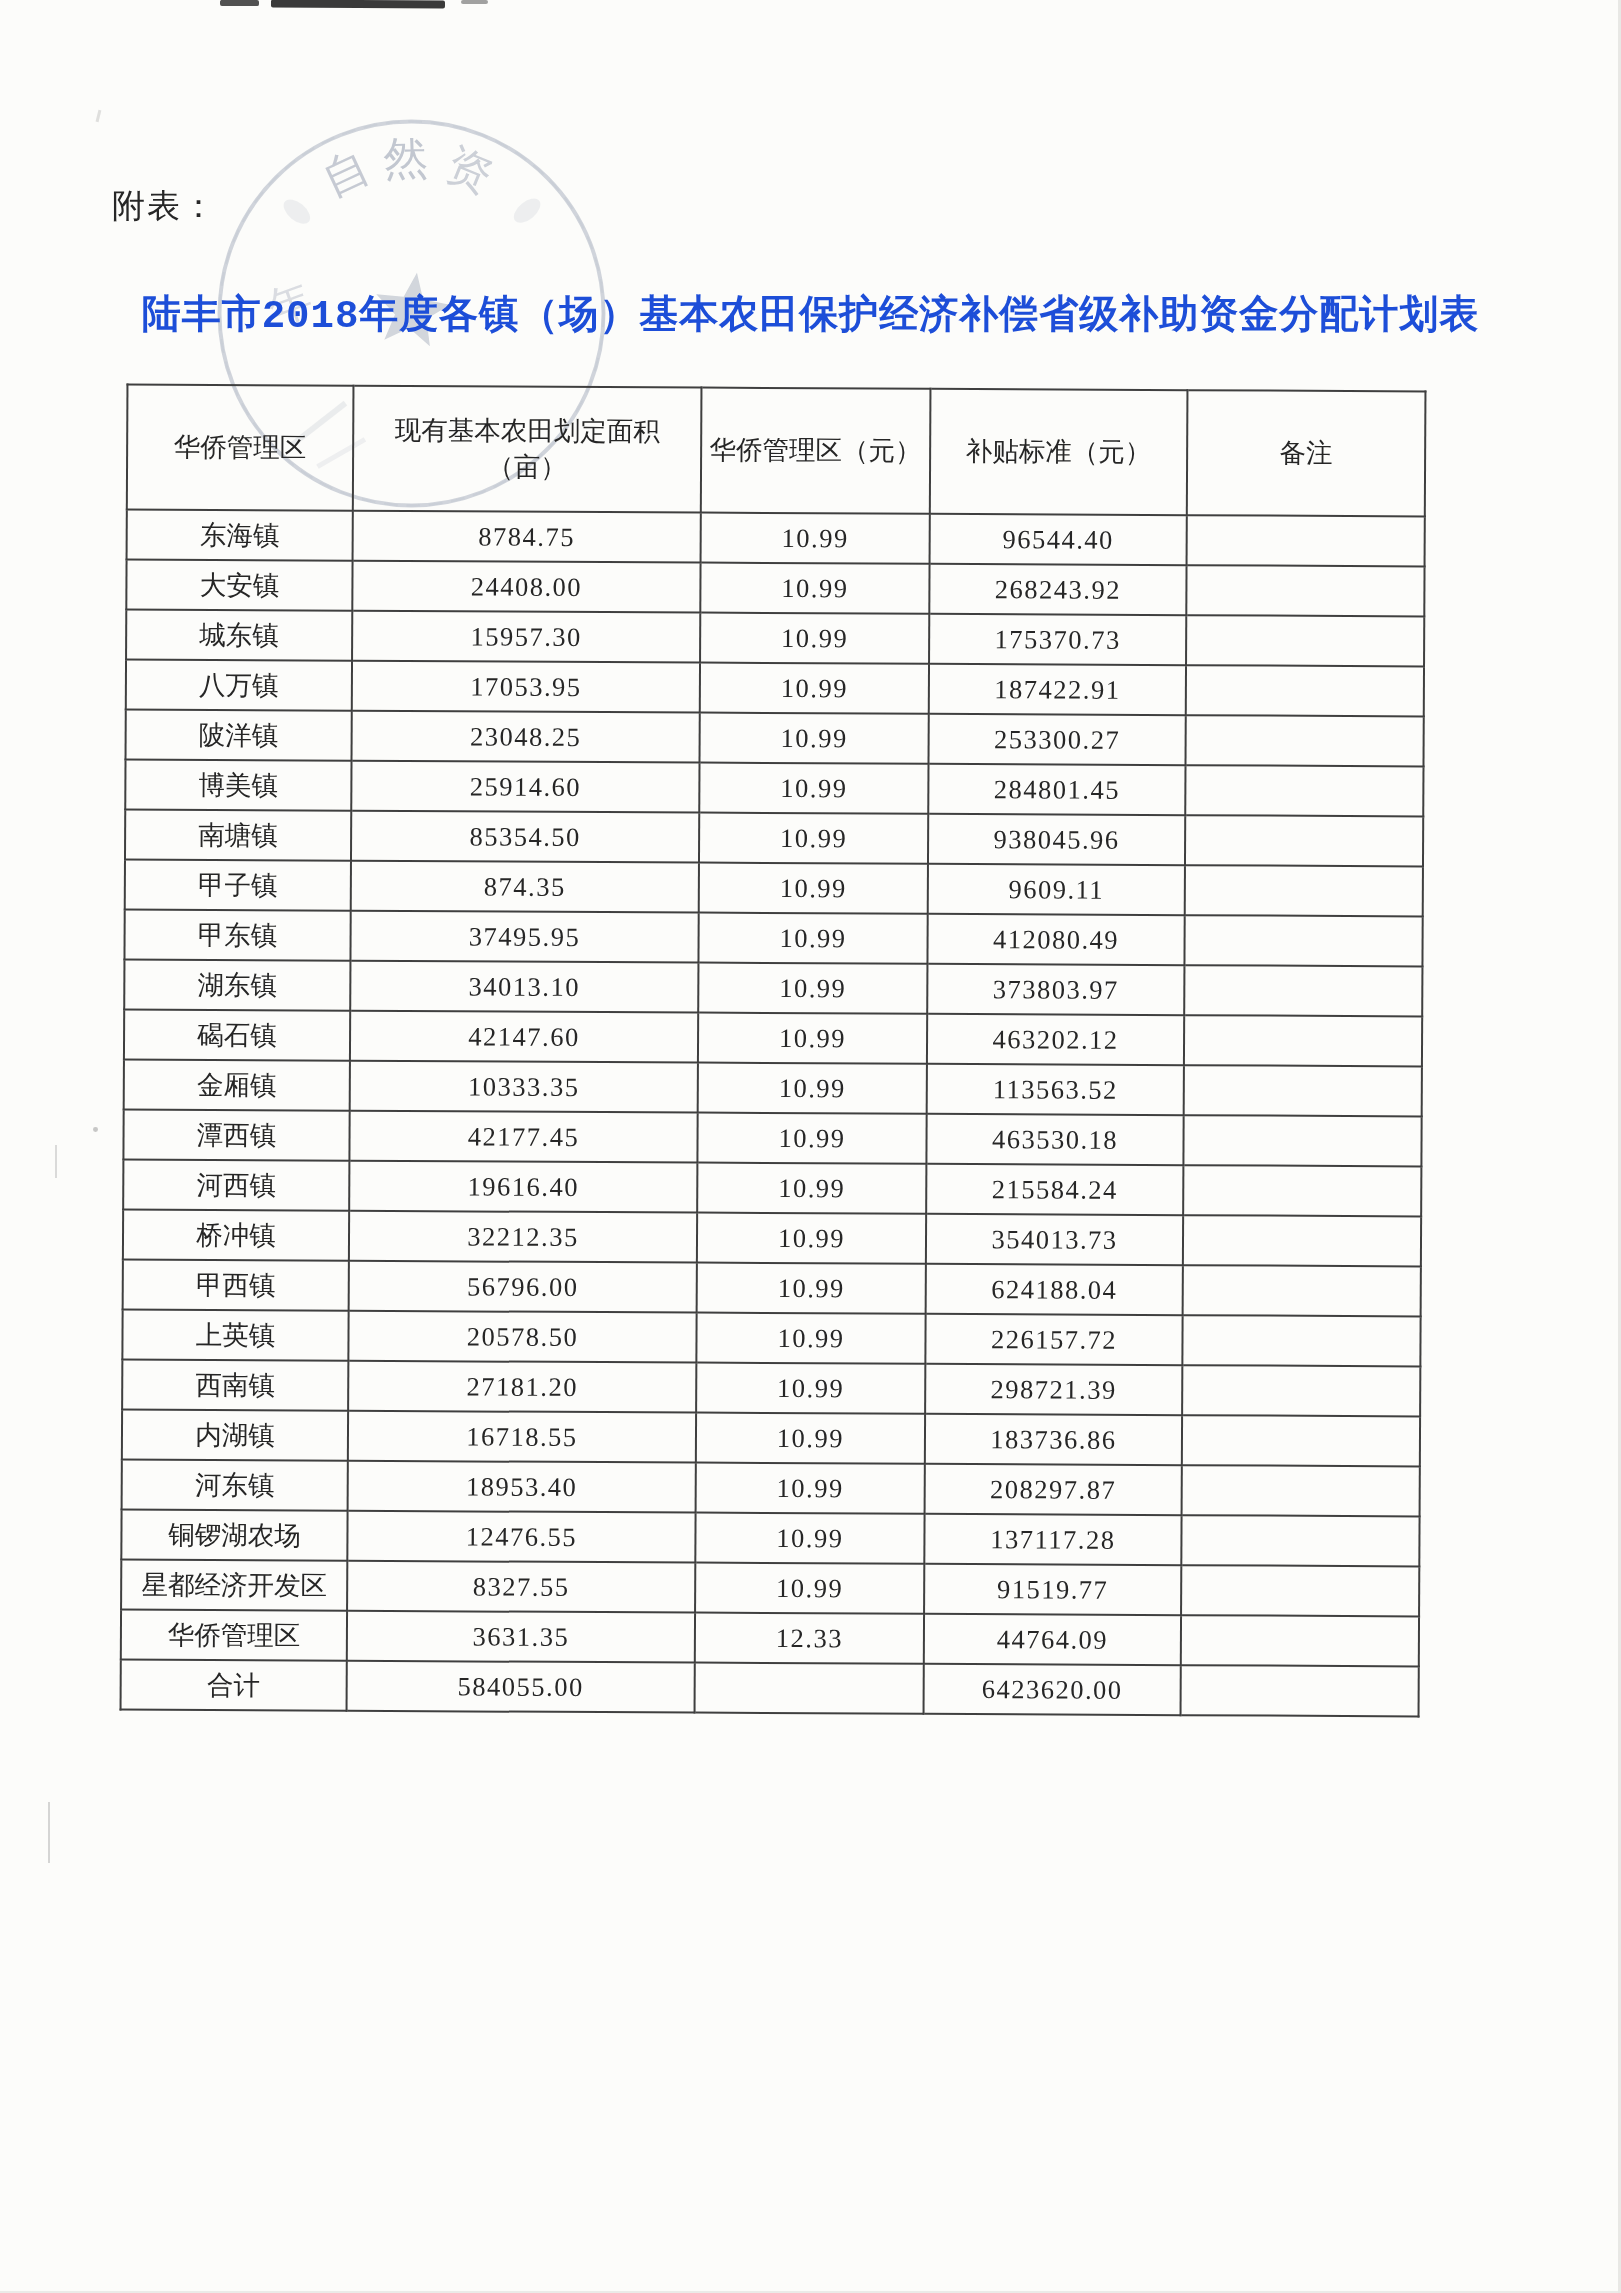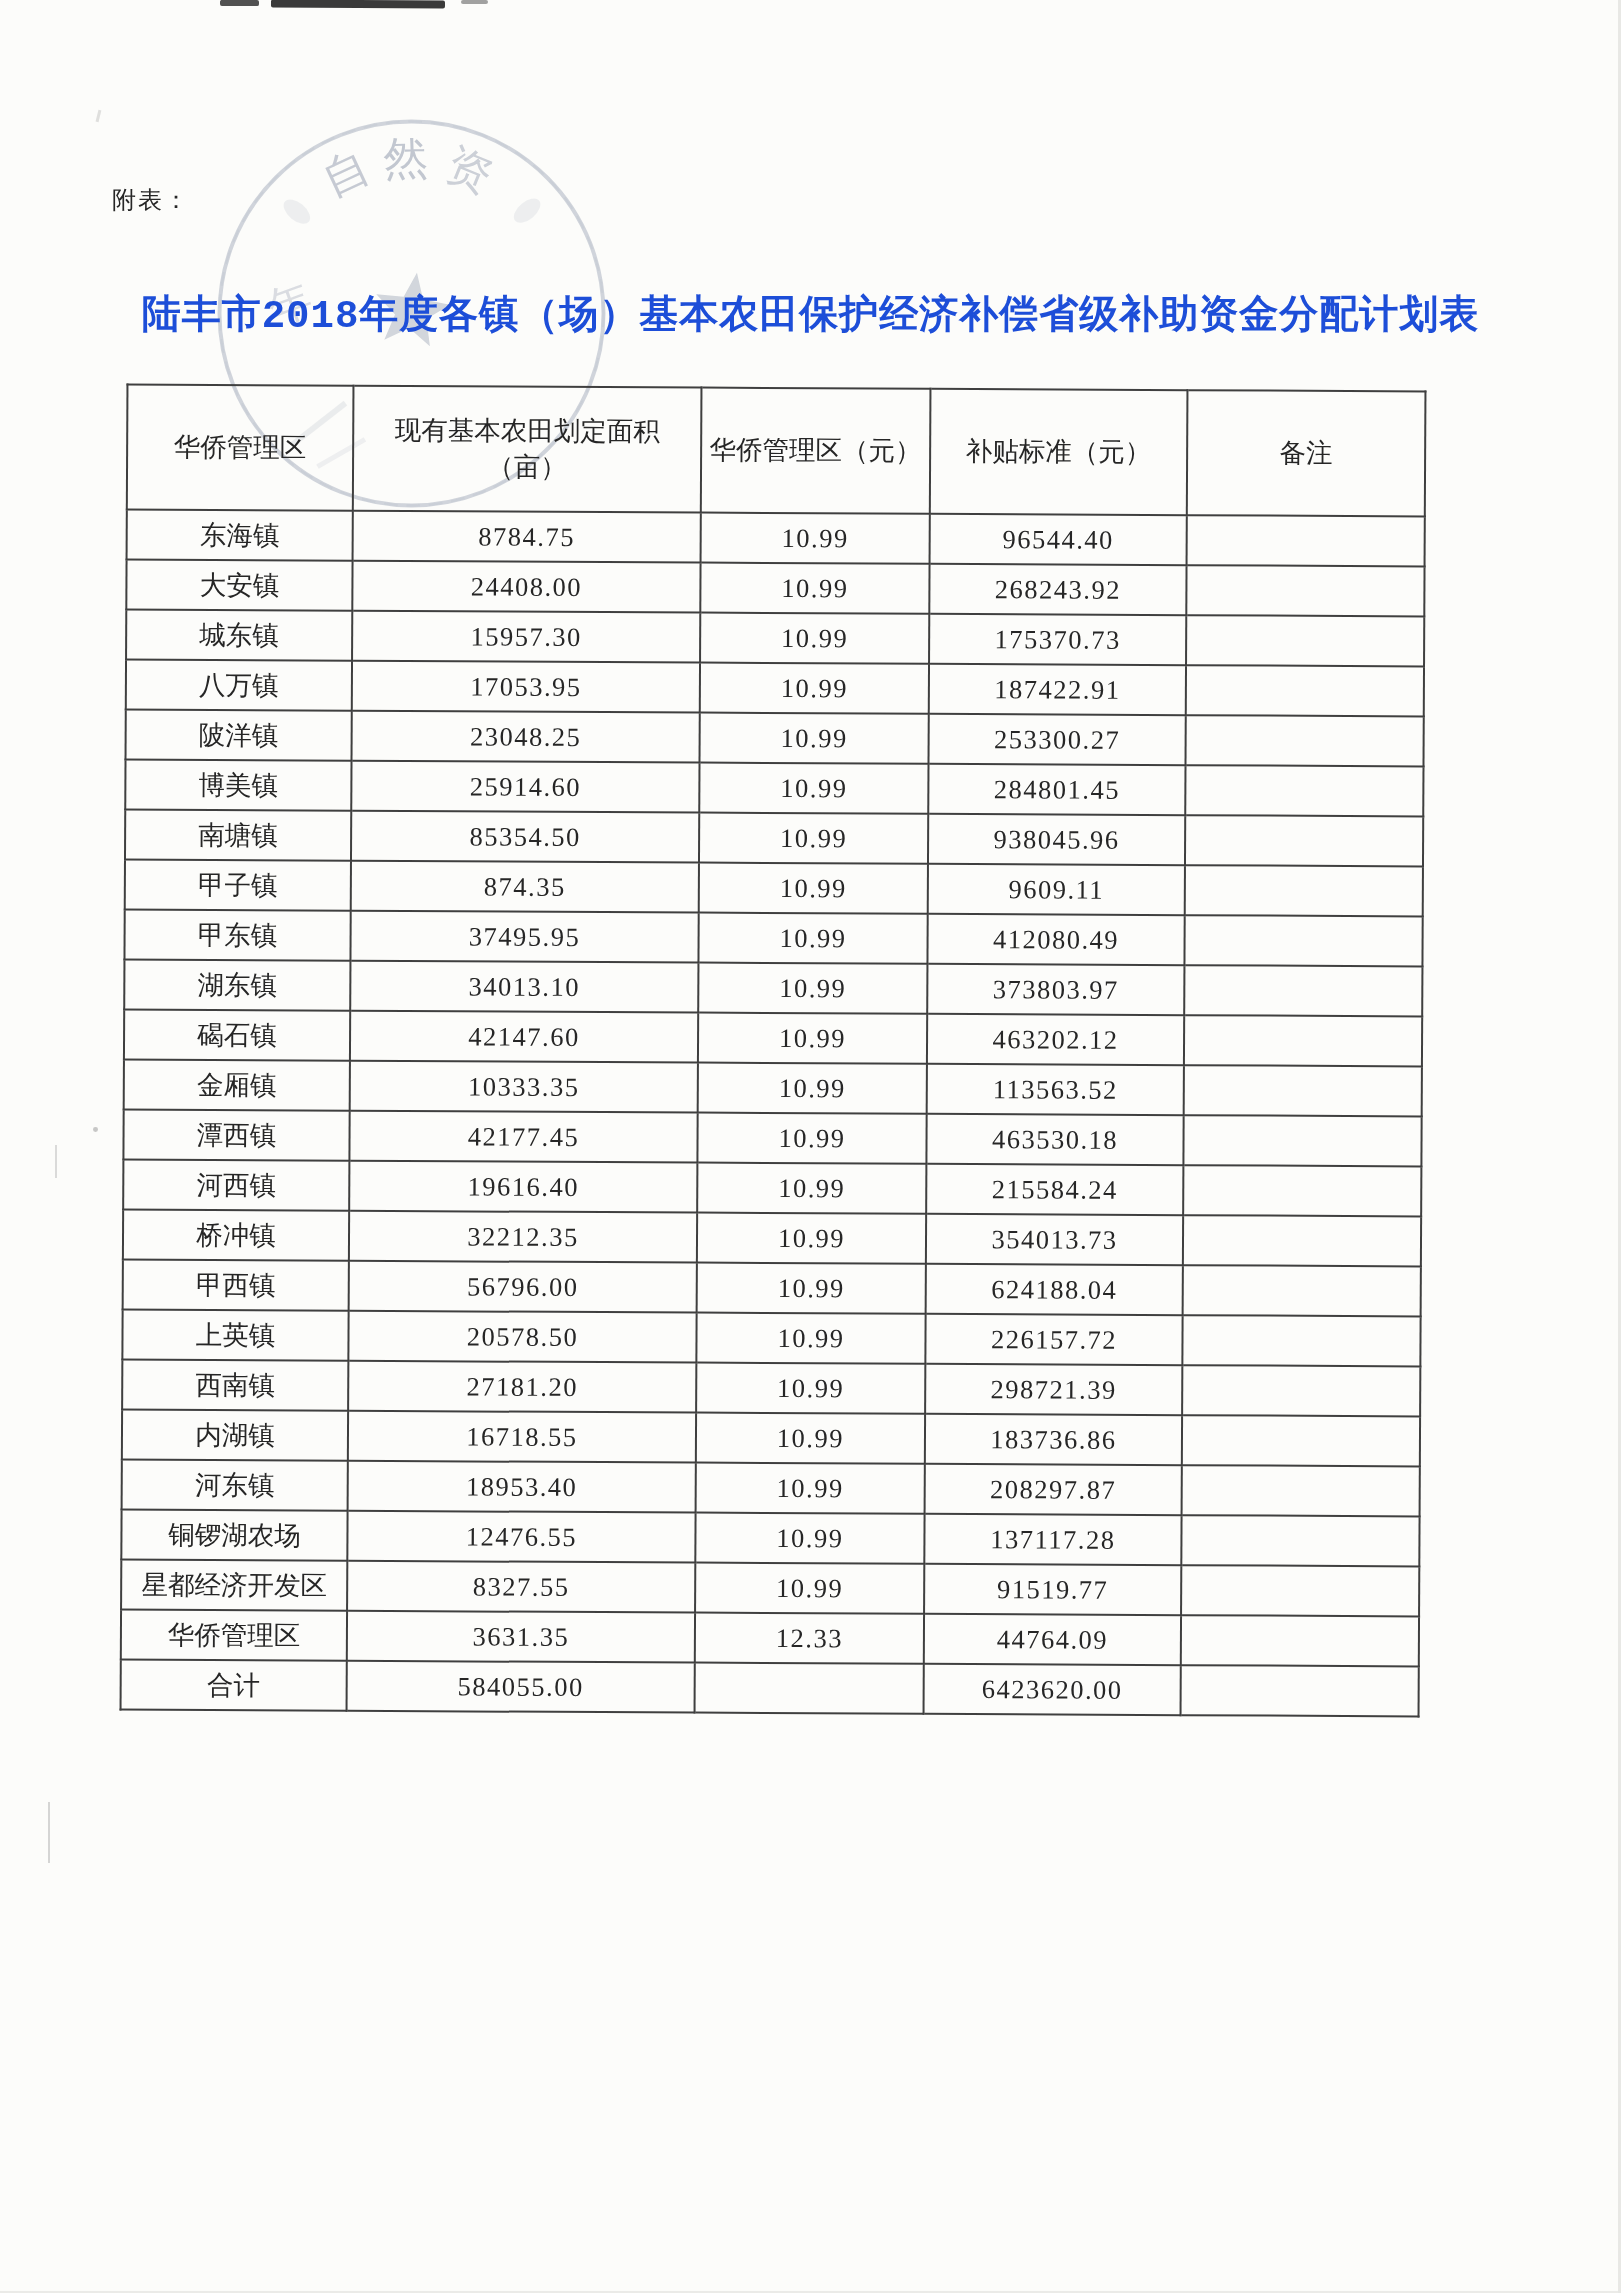--- a/index.html
+++ b/index.html
@@ -19,21 +19,21 @@
   .mark{position:absolute;background:#9a9a9a;}
   .mark.m1{left:93px;top:1127px;width:4.9px;height:4.9px;border-radius:50%;opacity:.55;}
   .mark.m2{left:55px;top:1145px;width:2px;height:33px;opacity:.35;}
   .mark.m3{left:48px;top:1802px;width:2px;height:61px;opacity:.4;}
   .mark.m4{left:97px;top:110px;width:2.9px;height:11.8px;opacity:.3;transform:rotate(14deg);}
   .edge-r{position:absolute;right:0;top:0;width:2.9px;height:100%;background:#e2e2e0;opacity:.8;}
   .edge-b{position:absolute;left:0;bottom:0;width:100%;height:2.9px;background:#e6e6e4;opacity:.8;}
 
   .attach-label{
     position:absolute;left:112px;top:184px;
-    font-size:24px;letter-spacing:2px;
+    font-size:33px;letter-spacing:2px;
   }
   .doc-title{
     position:absolute;left:78px;right:78px;top:287px;
     text-align:center;
     font-family:Liberation Mono, monospace;
     font-weight:700;font-size:39px;letter-spacing:1px;
     color:#1d4ed8;
     z-index:2;
   }
   .seal{position:absolute;left:196px;top:98px;z-index:1;opacity:.8;}

